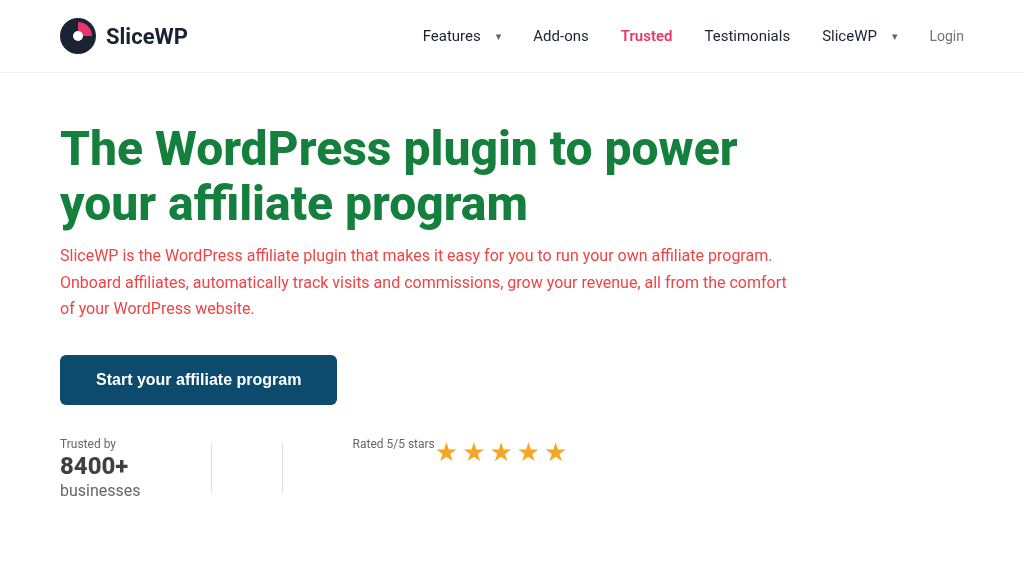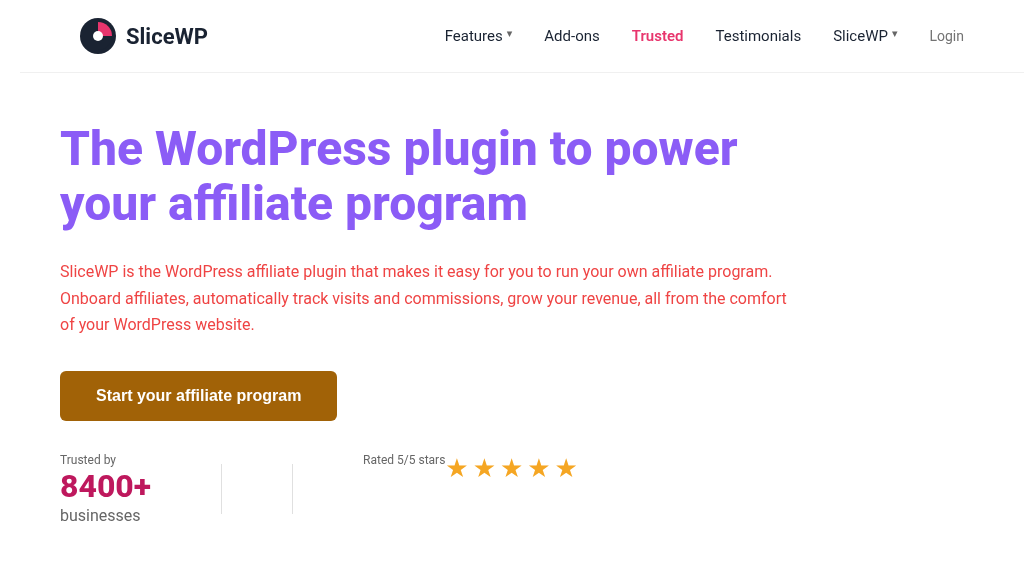--- a/index.html
+++ b/index.html
@@ -13,21 +13,20 @@
       overflow: hidden;
     }
 
     
     header {
       display: flex;
       align-items: center;
       justify-content: space-between;
       padding: 18px 60px;
       border-bottom: 1px solid #f0f0f0;
-      margin-left: 20px;
     }
 
     .logo-wrap {
       display: flex;
       align-items: center;
       gap: 10px;
     }
 
     .logo-icon {
       width: 36px;
@@ -44,21 +43,22 @@
       display: flex;
       align-items: center;
       gap: 32px;
     }
 
     .nav-item {
       font-size: 15px;
       color: #1a2332;
       cursor: pointer;
       display: flex;
-      gap: 4px;
+      align-items: center;
+      gap: 15px;
       text-decoration: none;
     }
 
     .nav-item .chevron {
       font-size: 11px;
       color: #666;
     }
 
     .nav-login {
       font-size: 14px;
@@ -67,37 +67,37 @@
     }
 
     
     main {
       padding: 48px 60px 0 60px;
     }
 
     .hero-title {
       font-size: 48px;
       font-weight: 800;
-      color: #8b5cf6;
+      color: #15803d;
       line-height: 1.15;
       max-width: 700px;
-      margin-bottom: 28px;
+      margin-bottom: 12px;
     }
 
     .hero-desc {
       font-size: 16px;
       color: #ef4444;
       line-height: 1.65;
       max-width: 740px;
       margin-bottom: 32px;
     }
 
     .cta-button {
       display: inline-block;
-      background: #a16207;
+      background: #0c4a6e;
       color: #fff;
       font-size: 16px;
       font-weight: 700;
       padding: 16px 36px;
       border-radius: 6px;
       border: none;
       cursor: pointer;
       margin-bottom: 32px;
       text-decoration: none;
     }
@@ -114,23 +114,23 @@
       flex-direction: column;
     }
 
     .stat-label-top {
       font-size: 12px;
       color: #666;
       margin-bottom: 2px;
     }
 
     .stat-value {
-      font-size: 32px;
+      font-size: 24px;
       font-weight: 800;
-      color: #be185d;
+      color: #404040;
       line-height: 1.1;
     }
 
     .stat-label-bottom {
       font-size: 16px;
       color: #666;
       margin-top: 2px;
     }
 
     .stat-divider {

